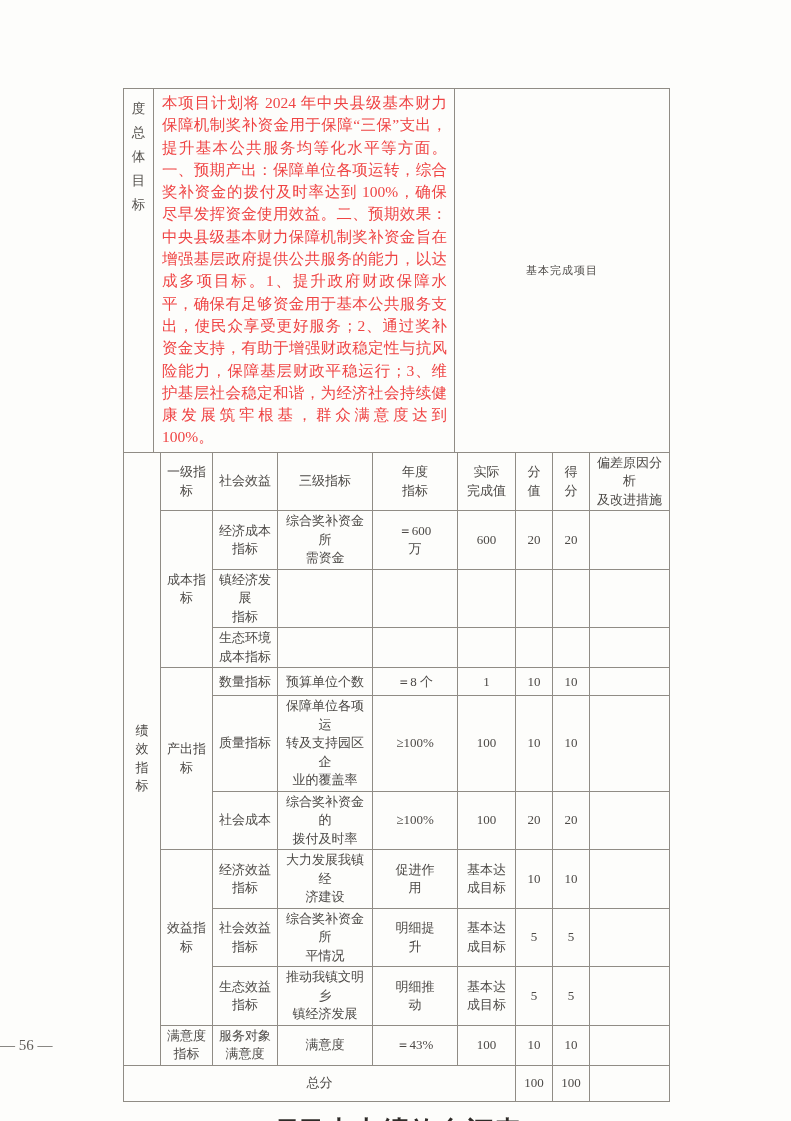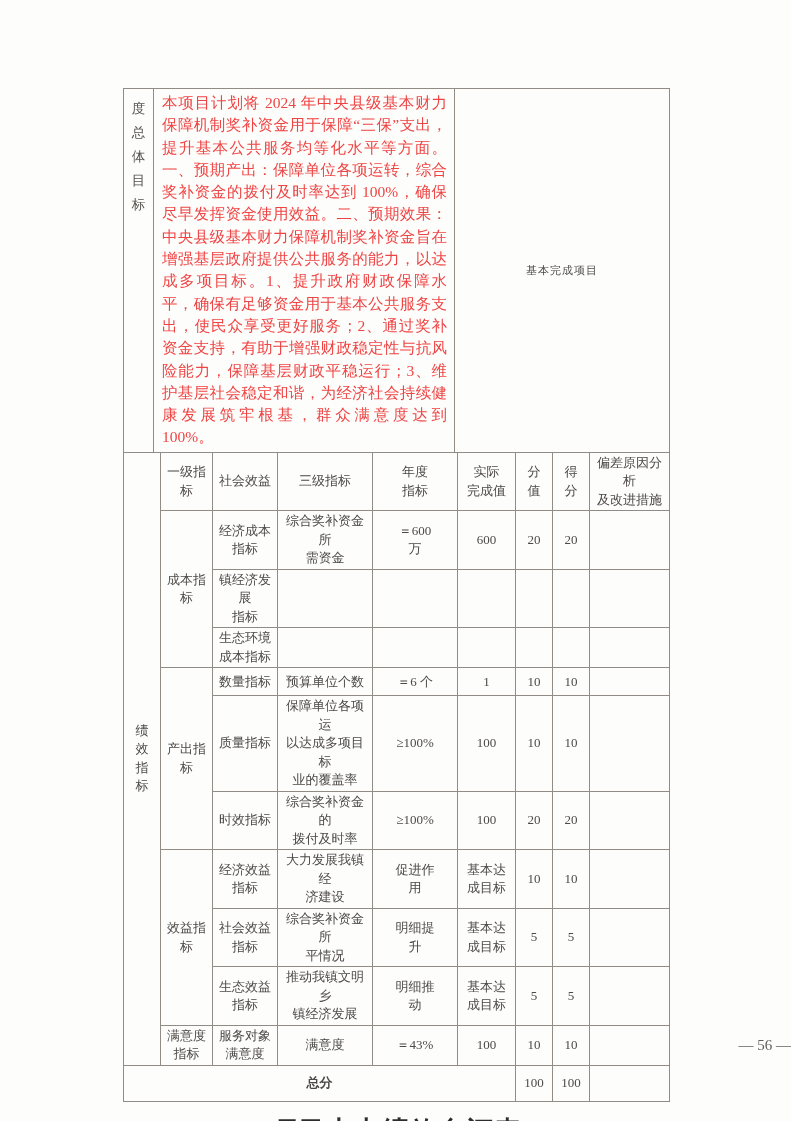--- a/index.html
+++ b/index.html
@@ -53,32 +53,32 @@
   .ind-table tr:nth-child(9)  { height:42px; }
   .ind-table tr:nth-child(10) { height:46px; }
   .ind-table tr:nth-child(11) { height:40px; }
   .ind-table tr:nth-child(12) { height:36px; }
   .side-cell { font-size:11.5px; line-height:13.5px; color:#5a5753; }
   .hdr { line-height:19px; }
   .hdr-dev { line-height:17.5px; font-size:12.5px;margin-left:43px; }
   .annual { font-size:15.5px; line-height:21px; }
   .actual { font-size:14.5px; line-height:19px; }
   .num { font-size:14.5px; }
-  .total-label { font-size:14px;font-weight:bold; }
+  .total-label { font-size:14px; }
 
   
   .title {
     margin:11px 0 3px 0; text-align:center;
     font-size:27px; font-weight:bold; letter-spacing:1px;
     color:#2e2b28;
   }
 
   .footer {
     position:absolute; top:1037px; left:0; width:791px;
-    text-align:right; font-size:15px; color:#615e5a;
+    text-align:left; font-size:15px; color:#615e5a;
   }
 </style>
 </head>
 <body>
 
 <div class="page">
   <div class="content">
 
     <table class="goal-table">
       <colgroup>
@@ -165,39 +165,39 @@
         <td class="actual"></td>
         <td class="num"></td>
         <td class="num"></td>
         <td></td>
       </tr>
       <tr>
         <td rowspan="3">产出指
 标</td>
         <td>数量指标</td>
         <td>预算单位个数</td>
-        <td class="annual">＝6 个</td>
+        <td class="annual">＝8 个</td>
         <td class="actual">1</td>
         <td class="num">10</td>
         <td class="num">10</td>
         <td></td>
       </tr>
       <tr>
         <td>质量指标</td>
         <td>保障单位各项运
-以达成多项目标
+转及支持园区企
 业的覆盖率</td>
         <td class="annual">≥100%</td>
         <td class="actual">100</td>
         <td class="num">10</td>
         <td class="num">10</td>
         <td></td>
       </tr>
       <tr>
-        <td>时效指标</td>
+        <td>社会成本</td>
         <td>综合奖补资金的
 拨付及时率</td>
         <td class="annual">≥100%</td>
         <td class="actual">100</td>
         <td class="num">20</td>
         <td class="num">20</td>
         <td></td>
       </tr>
       <tr>
         <td rowspan="3">效益指

